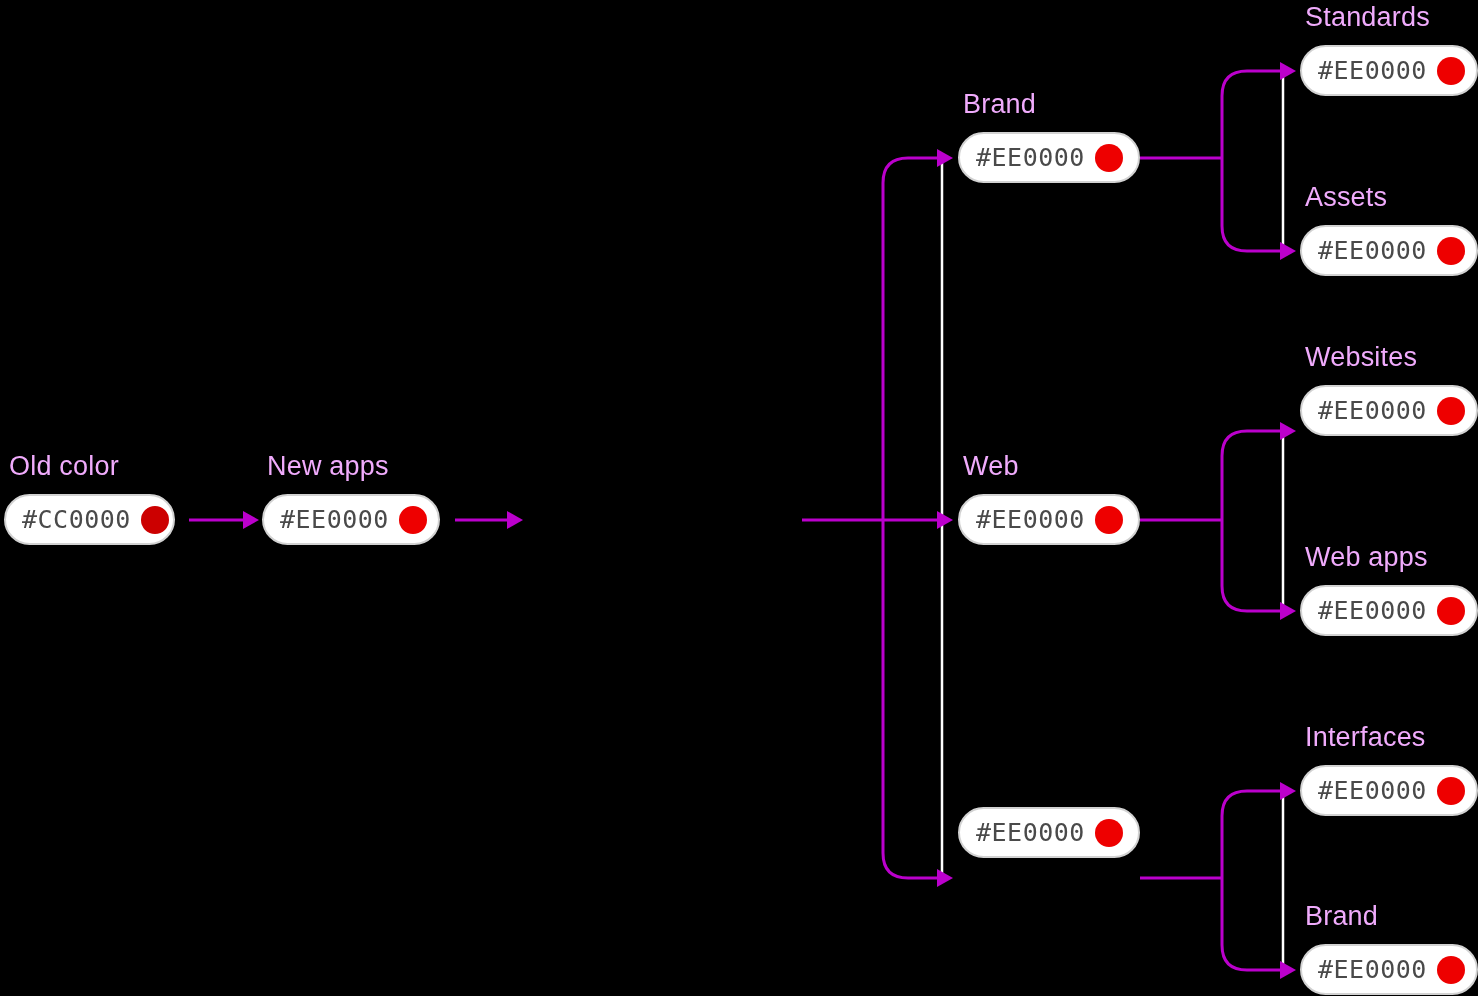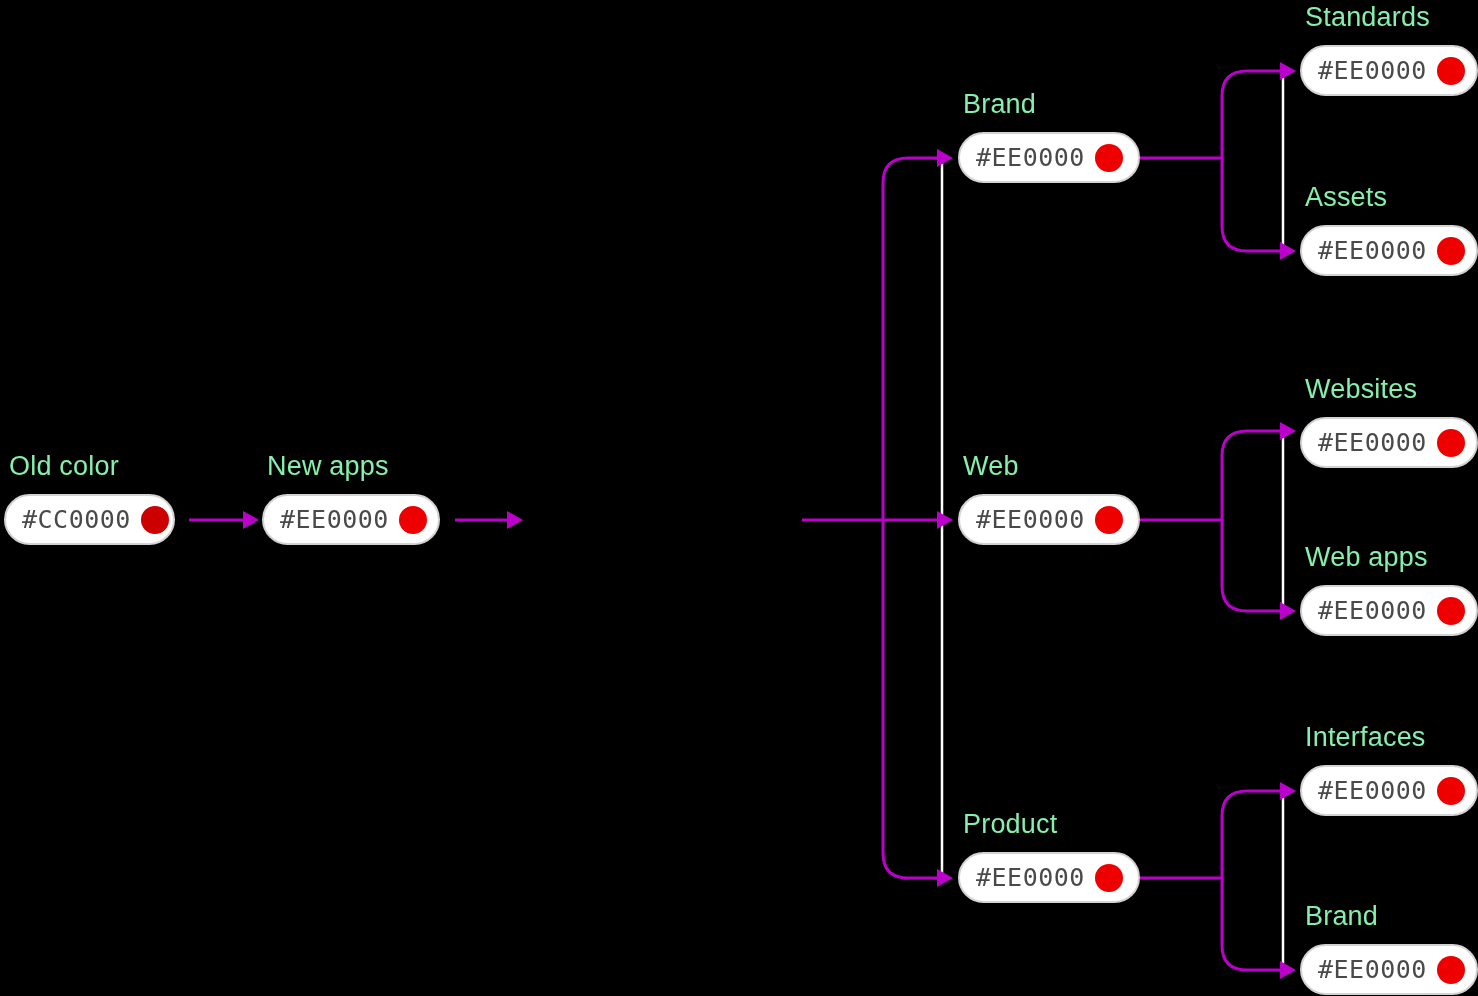--- a/index.html
+++ b/index.html
@@ -19,21 +19,21 @@
   }
   .node { position: absolute; }
   .node-label {
     margin-left: 5px;
     margin-bottom: 11px;
     height: 34px;
     line-height: 34px;
     font-size: 27px;
     font-weight: 400;
     letter-spacing: 0.2px;
-    color: #86efac;
+    color: #f0abfc;
     white-space: nowrap;
   }
   .pill {
     box-sizing: border-box;
     height: 51px;
     background: #ffffff;
     border: 2px solid #d2d2d2;
     border-radius: 26px;
     display: flex;
     align-items: center;
@@ -127,21 +127,20 @@
 
   <div class="node" style="left:958px; top:449px">
     <div class="node-label">Web</div>
     <div class="pill" style="width:182px">
       <span class="pill-value">#EE0000</span>
       <span class="dot" style="background-color: rgb(238, 0, 0);"></span>
     </div>
   </div>
 
   <div class="node" style="left:958px; top:807px">
-    <div class="node-label">Product</div>
     <div class="pill" style="width:182px">
       <span class="pill-value">#EE0000</span>
       <span class="dot" style="background-color: rgb(238, 0, 0);"></span>
     </div>
   </div>
 
   <div class="node" style="left:1300px; top:0px">
     <div class="node-label">Standards</div>
     <div class="pill" style="width:178px">
       <span class="pill-value">#EE0000</span>
@@ -150,21 +149,21 @@
   </div>
 
   <div class="node" style="left:1300px; top:180px">
     <div class="node-label">Assets</div>
     <div class="pill" style="width:178px">
       <span class="pill-value">#EE0000</span>
       <span class="dot" style="background-color: rgb(238, 0, 0);"></span>
     </div>
   </div>
 
-  <div class="node" style="left:1300px; top:372px">
+  <div class="node" style="left:1300px; top:340px">
     <div class="node-label">Websites</div>
     <div class="pill" style="width:178px">
       <span class="pill-value">#EE0000</span>
       <span class="dot" style="background-color: rgb(238, 0, 0);"></span>
     </div>
   </div>
 
   <div class="node" style="left:1300px; top:540px">
     <div class="node-label">Web apps</div>
     <div class="pill" style="width:178px">

